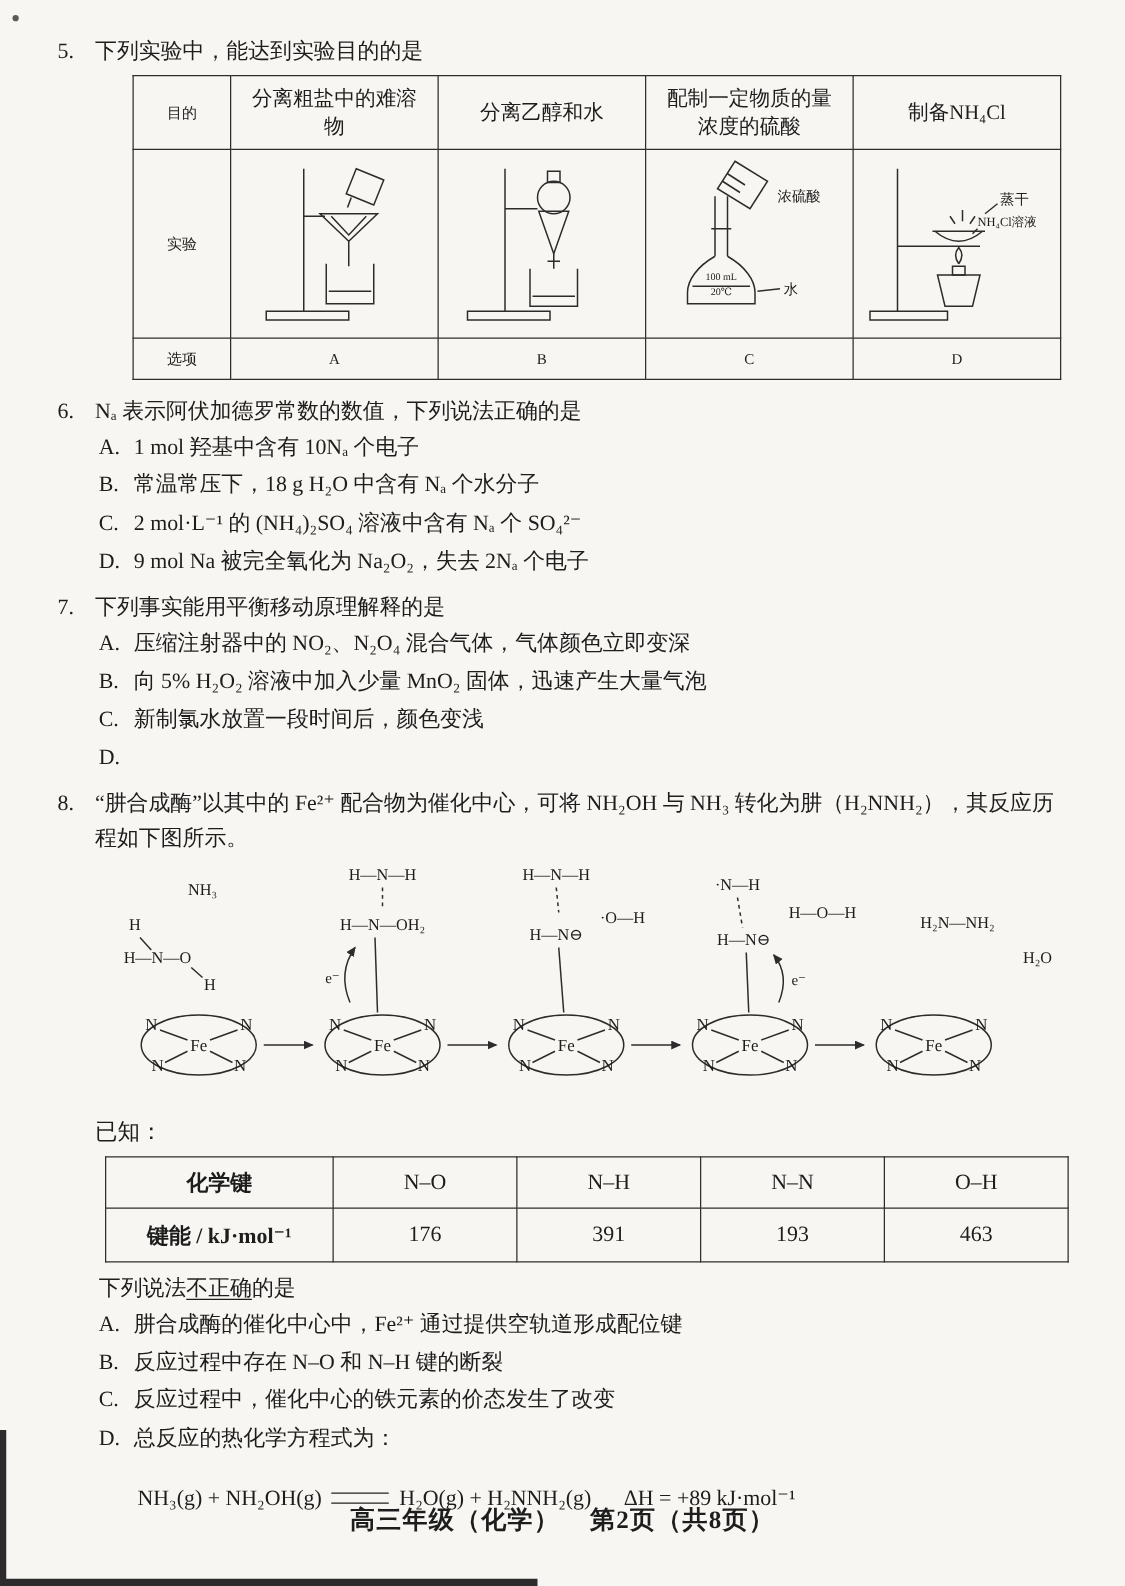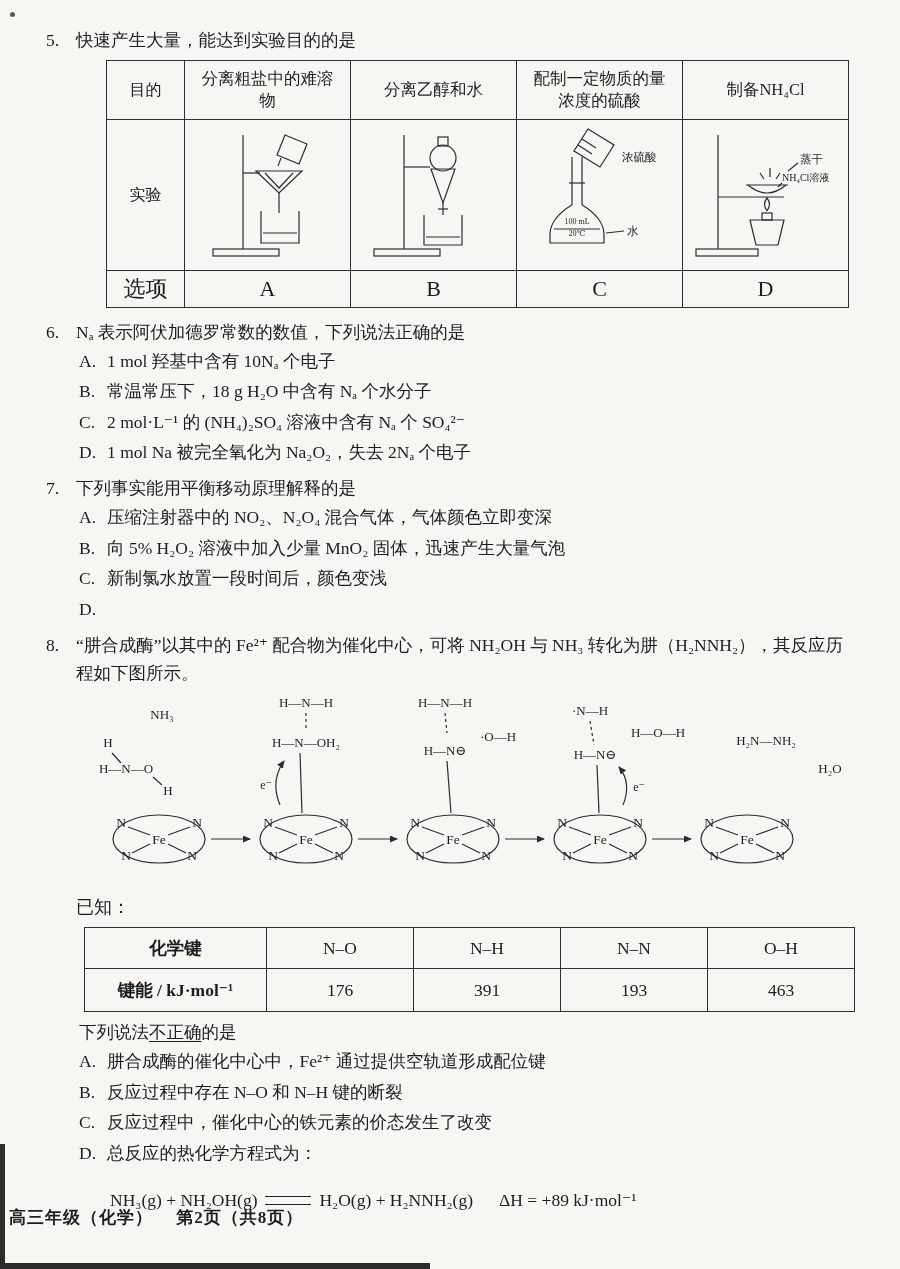--- a/index.html
+++ b/index.html
@@ -17,24 +17,24 @@
   .stxt{flex:1;}
   .choices{margin-left:33px;}
   .choice{display:flex;font-size:17.5px;line-height:1.74;margin:0;}
   .cl{flex:0 0 28px;}
   .ul{text-decoration:underline;text-underline-offset:3px;}
 
   
   table{border-collapse:collapse;table-layout:fixed;}
   .t5{margin:6px 0 10px 60px;width:742px;}
   .t5 td{border:1.3px solid #2e2e2e;text-align:center;vertical-align:middle;font-size:16.5px;line-height:1.35;padding:3px 10px;}
-  .t5 .rh{font-size:16px;}
+  .t5 .rh{font-size:12px;}
   .t5 .hdr-row td{height:52px;}
   .t5 .exp-row td{height:150px;padding:0;}
-  .t5 .opt-row td{height:26px;font-size:22px;}
+  .t5 .opt-row td{height:26px;font-size:12px;}
   .t5 svg{display:block;margin:0 auto;}
 
   
   .t8{margin:8px 0 8px 38px;width:770px;}
   .t8 td{border:1.3px solid #2e2e2e;text-align:center;vertical-align:middle;font-size:17.5px;margin-left:25px;}
   .t8 .hrow td{height:38px;}
   .t8 .vrow td{height:40px;}
   .t8 .bold{font-weight:bold;}
 
   .known{font-size:18px;margin:2px 0 0 30px;}
@@ -48,37 +48,37 @@
   
   .ln{stroke:#2c2c2c;stroke-width:1.2;fill:none;}
   .dsh{stroke-dasharray:3 3;}
   .cap{font-size:11.5px;fill:#1d1d1d;}
   .tiny{font-size:8px;}
   .sm10{font-size:10px;}
   .lg{font-size:13px;text-anchor:middle;fill:#1d1d1d;}
   .smm{font-size:12px;}
   .at{font-size:13.5px;text-anchor:middle;fill:#1d1d1d;}
 
-  .footer{position:absolute;bottom:40px;left:0;width:100%;font-size:17px;font-weight:bold;letter-spacing:1px;}
+  .footer{position:absolute;bottom:40px;left:0;width:100%;text-align:center;font-size:20px;font-weight:bold;letter-spacing:1px;}
   .footer span{margin:0 9px;}
 
   
   .scan-bottom{position:absolute;left:0;bottom:0;width:430px;height:6px;background:#2c2c2c;}
   .scan-left{position:absolute;left:0;bottom:0;width:5px;height:125px;background:#2c2c2c;}
   .scan-dot{position:absolute;left:10px;top:12px;width:5px;height:5px;border-radius:50%;background:#5a5a5a;}
 </style>
 </head>
 <body>
 
 <div class="sheet">
 
   <section class="q">
     <p class="stem">
       <span class="qnum">5.</span>
-      <span class="stxt">快速产生大量，能达到实验目的的是</span>
+      <span class="stxt">下列实验中，能达到实验目的的是</span>
     </p>
 
     <table class="t5">
       <colgroup>
           <col style="width:78px">
           <col style="width:166px">
           <col style="width:166px">
           <col style="width:166px">
           <col style="width:166px">
         </colgroup>
@@ -181,21 +181,21 @@
       <p class="choice">
           <span class="cl">B.</span>
           <span>常温常压下，18 g H₂O 中含有 Nₐ 个水分子</span>
         </p>
       <p class="choice">
           <span class="cl">C.</span>
           <span>2 mol·L⁻¹ 的 (NH₄)₂SO₄ 溶液中含有 Nₐ 个 SO₄²⁻</span>
         </p>
       <p class="choice">
           <span class="cl">D.</span>
-          <span>1 mol Na 被完全氧化为 Na₂O₂，失去 2Nₐ 个电子</span>
+          <span>9 mol Na 被完全氧化为 Na₂O₂，失去 2Nₐ 个电子</span>
         </p>
     </div>
   </section>
 
   <section class="q">
     <p class="stem">
       <span class="qnum">7.</span>
       <span class="stxt">下列事实能用平衡移动原理解释的是</span>
     </p>
     <div class="choices">

